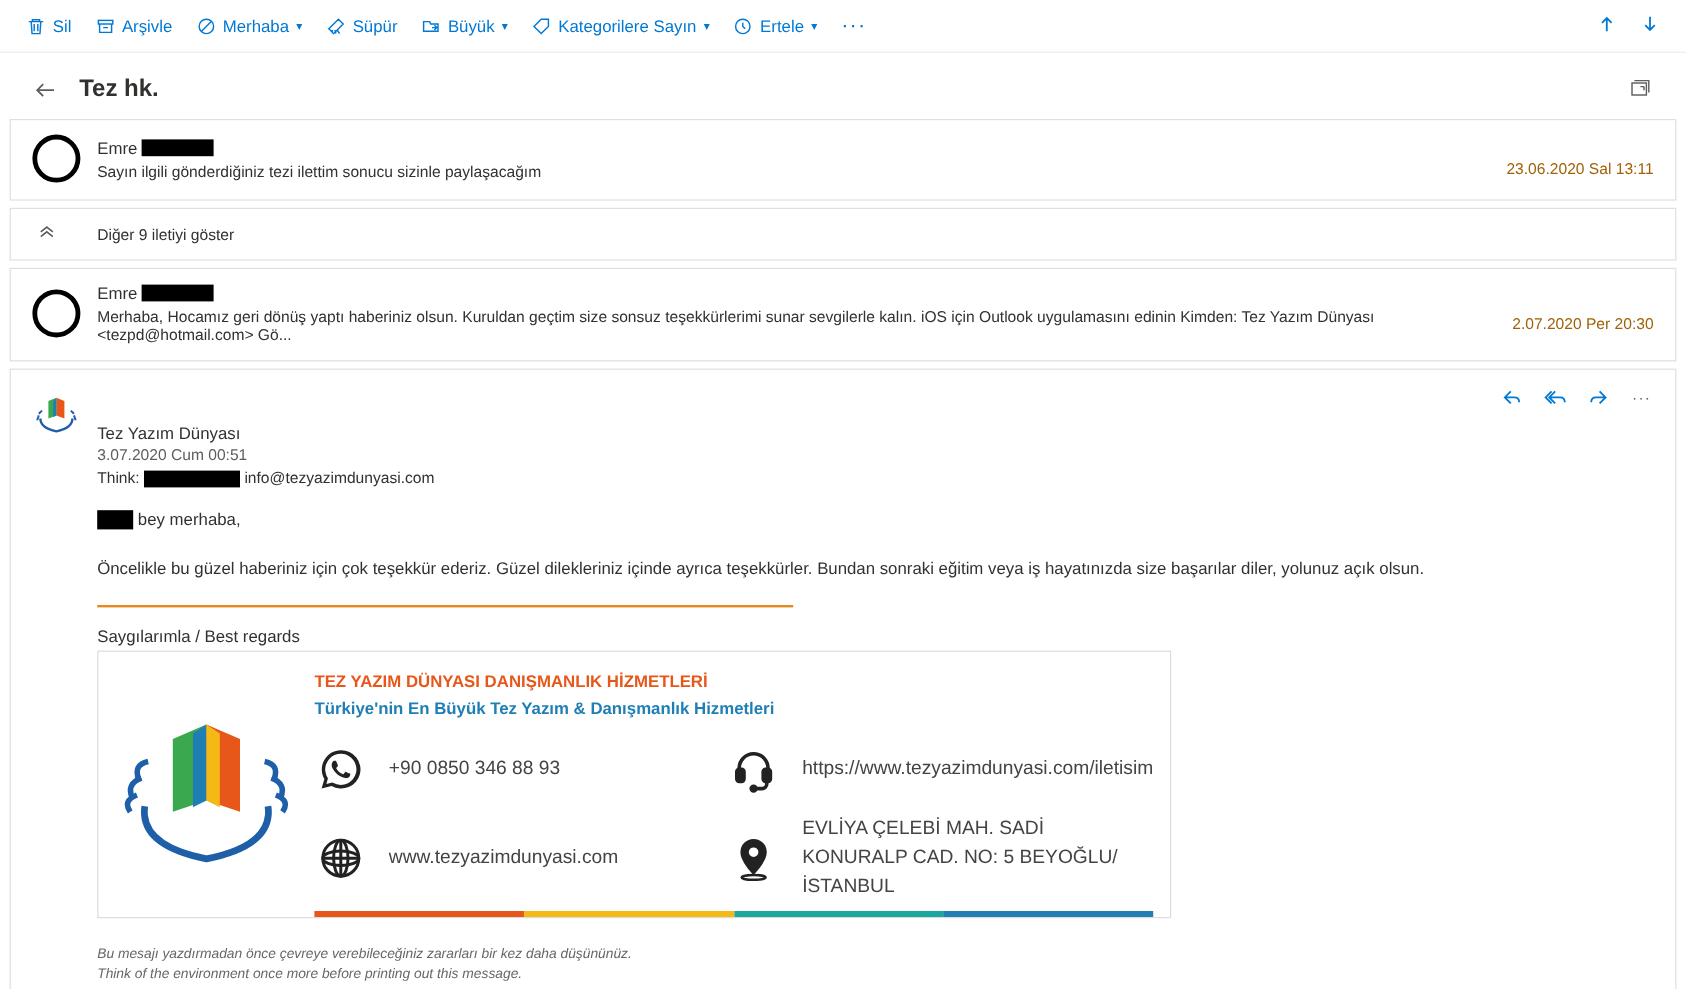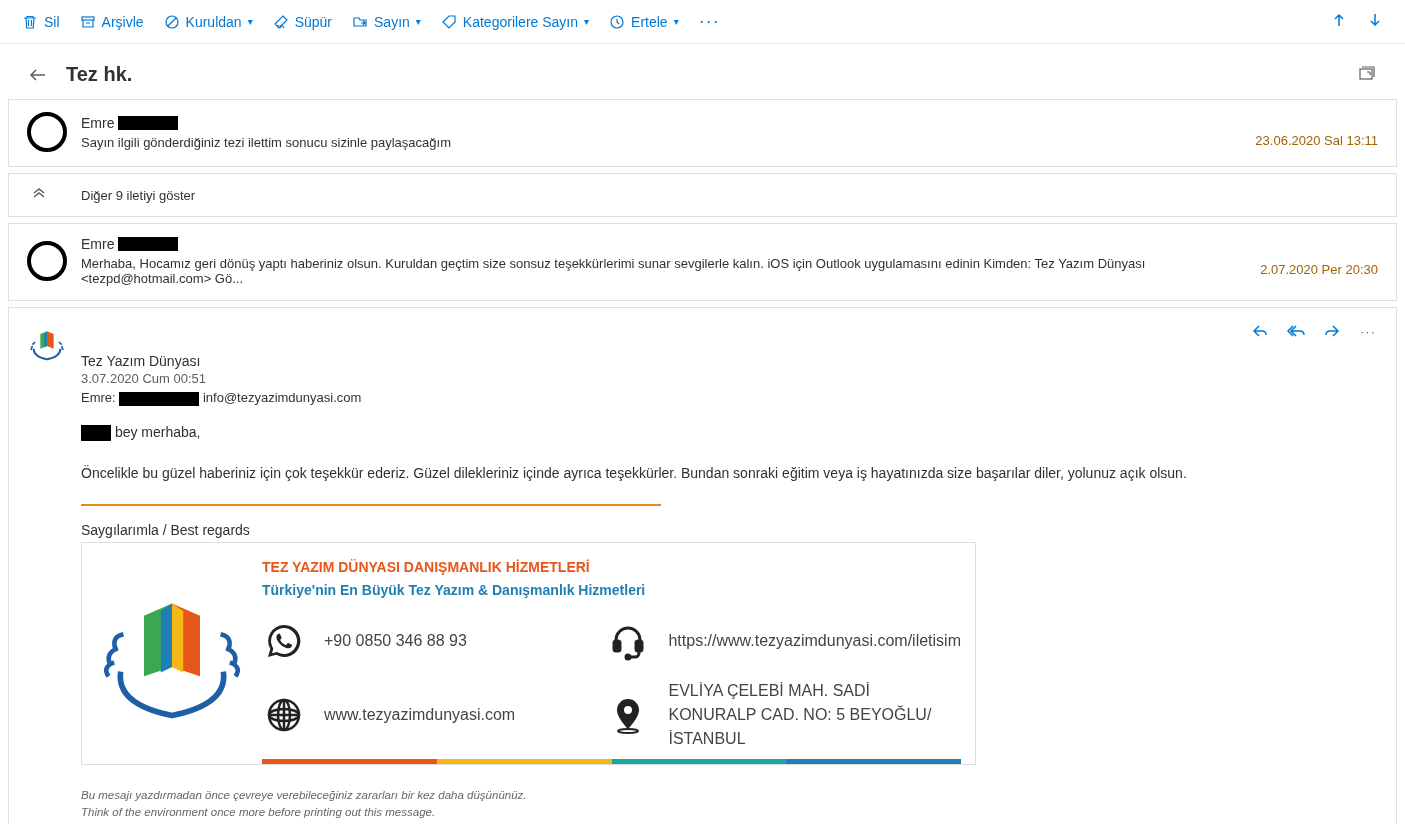--- a/index.html
+++ b/index.html
@@ -84,38 +84,38 @@
     </span>
     <span>Arşivle</span>
   </div>
   <div class="tb-btn">
     <span class="tb-icon">
       <svg width="16" height="16" viewBox="0 0 16 16" fill="none" stroke="#0078d4" stroke-width="1.2">
           <circle cx="8" cy="8" r="6"></circle>
           <path d="M4 12L12 4"></path>
         </svg>
     </span>
-    <span>Kuruldan</span>
+    <span>Merhaba</span>
     <span class="chev">▾</span>
   </div>
   <div class="tb-btn">
     <span class="tb-icon">
       <svg width="16" height="16" viewBox="0 0 16 16" fill="none" stroke="#0078d4" stroke-width="1.2">
           <path d="M10 2l4 4-6 6-2 2-4-4 2-2zM7 11l1 3M9 11l2 3M5 11l0 3"></path>
         </svg>
     </span>
     <span>Süpür</span>
   </div>
   <div class="tb-btn">
     <span class="tb-icon">
       <svg width="16" height="16" viewBox="0 0 16 16" fill="none" stroke="#0078d4" stroke-width="1.2">
           <path d="M2 4h5l1 2h6v6H2zM9 9h4M11 7l2 2-2 2"></path>
         </svg>
     </span>
-    <span>Sayın</span>
+    <span>Büyük</span>
     <span class="chev">▾</span>
   </div>
   <div class="tb-btn">
     <span class="tb-icon">
       <svg width="16" height="16" viewBox="0 0 16 16" fill="none" stroke="#0078d4" stroke-width="1.2">
           <path d="M2 8l6-6h6v6l-6 6zM11 5h.01"></path>
         </svg>
     </span>
     <span>Kategorilere Sayın</span>
     <span class="chev">▾</span>
@@ -211,21 +211,21 @@
           <path d="M8 36 L6 42 M52 36 L54 42 M12 30 L8 34 M48 30 L52 34" stroke="#1f5fa8" stroke-width="2.5"></path>
           <path d="M20 18 L30 14 L30 36 L20 40 Z" fill="#3aa84f"></path>
           <path d="M30 14 L40 18 L40 40 L30 36 Z" fill="#e8571a"></path>
           <path d="M26 18 L30 14 L30 36 L26 38 Z" fill="#1f7fb5"></path>
         </svg>
       </div>
       <div class="detail-meta">
         <div class="detail-from">Tez Yazım Dünyası</div>
         <div class="detail-date">3.07.2020 Cum 00:51</div>
         <div class="detail-to">
-          <span>Emre:</span>
+          <span>Think:</span>
           <span class="redact w80" style="vertical-align:middle;"></span>
           <span>info@tezyazimdunyasi.com</span>
         </div>
       </div>
       <div class="detail-actions">
         <div class="act">
           <svg width="18" height="18" viewBox="0 0 18 18" fill="none" stroke="#0078d4" stroke-width="1.5">
               <path d="M8 4L3 9l5 5M3 9h8c3 0 4 2 4 4"></path>
             </svg>
         </div>

